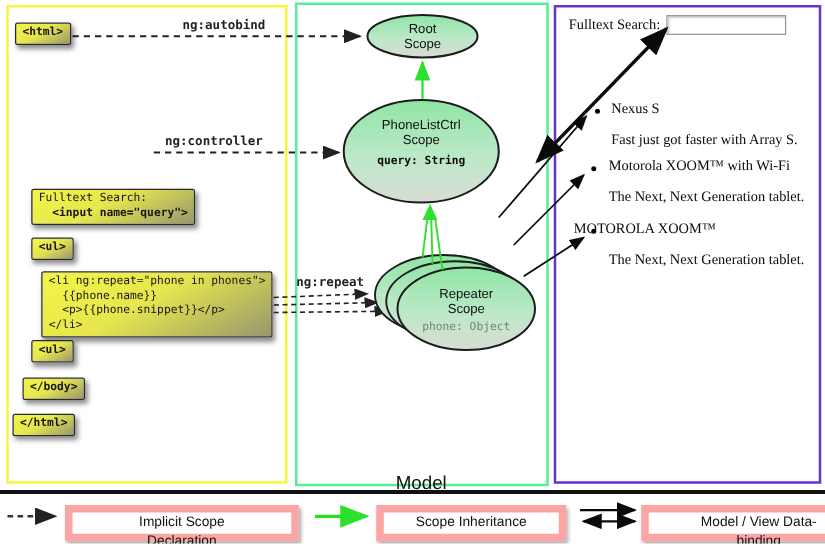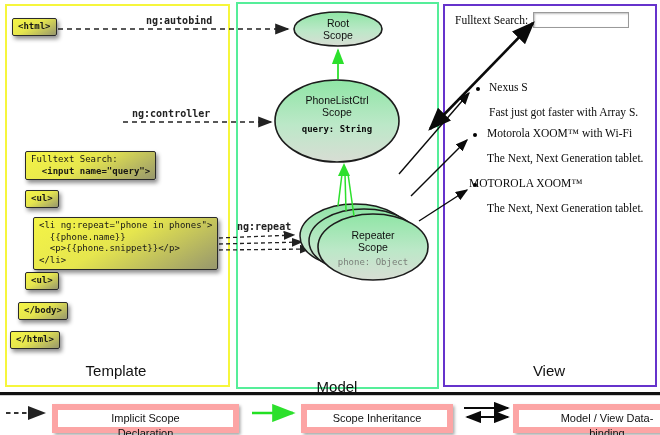--- a/index.html
+++ b/index.html
@@ -54,21 +54,21 @@
   .view-serif{font-family:"Liberation Serif","DejaVu Serif",serif;color:#0a0a0a;font-size:11.5px;}
   .search-label{position:absolute;left:455px;top:14px;}
   .search-input{position:absolute;left:533px;top:12px;width:90px;height:14px;
                 border:1px solid #9a9a9a;box-shadow:inset 1px 1px 2px rgba(0,0,0,.25);
                 background:#fff;font-size:10px;padding:0 2px;}
   .view-item-title{position:absolute;}
   .view-item-desc{position:absolute;}
   .bullet{position:absolute;width:4px;height:4px;border-radius:50%;background:#000;}
   .b1{left:476px;top:87px;} .t1{left:489px;top:81px;} .d1{left:489px;top:106px;}
   .b2{left:473px;top:133px;} .t2{left:487px;top:127px;} .d2{left:487px;top:152px;}
-  .b3{left:473px;top:183px;} .t3{left:469px;top:177px;} .d3{left:487px;top:202px;}
+  .b3{left:473px;top:183px;} .t3{left:459px;top:177px;} .d3{left:487px;top:202px;}
 
   
   .legendbox{position:absolute;background:#fff;border:6px solid #fca5a5;
              box-shadow:1.5px 2px 3px rgba(0,0,0,.35);
              font-size:11px;color:#111;text-align:center;padding:1px 24px;height:15px;line-height:15px;}
   .lg-implicit{left:52px;top:404px;width:127px;}
   .lg-inherit{left:301px;top:404px;width:92px;}
   .lg-binding{left:513px;top:404px;width:128px;}
 
   svg.overlay{position:absolute;left:0;top:0;pointer-events:none;}
@@ -181,18 +181,16 @@
     </div>
 
     <div class="scopetext txt-repeater">
       <div style="white-space:pre;">Repeater
 Scope</div>
       <div class="props">
         <div class="prop-dim">phone: Object</div>
       </div>
     </div>
 
-    <div class="col-label lbl-template">Template</div>
     <div class="col-label lbl-model">Model</div>
-    <div class="col-label lbl-view">View</div>
   </div>
 
 </div>
 
 </body></html>

